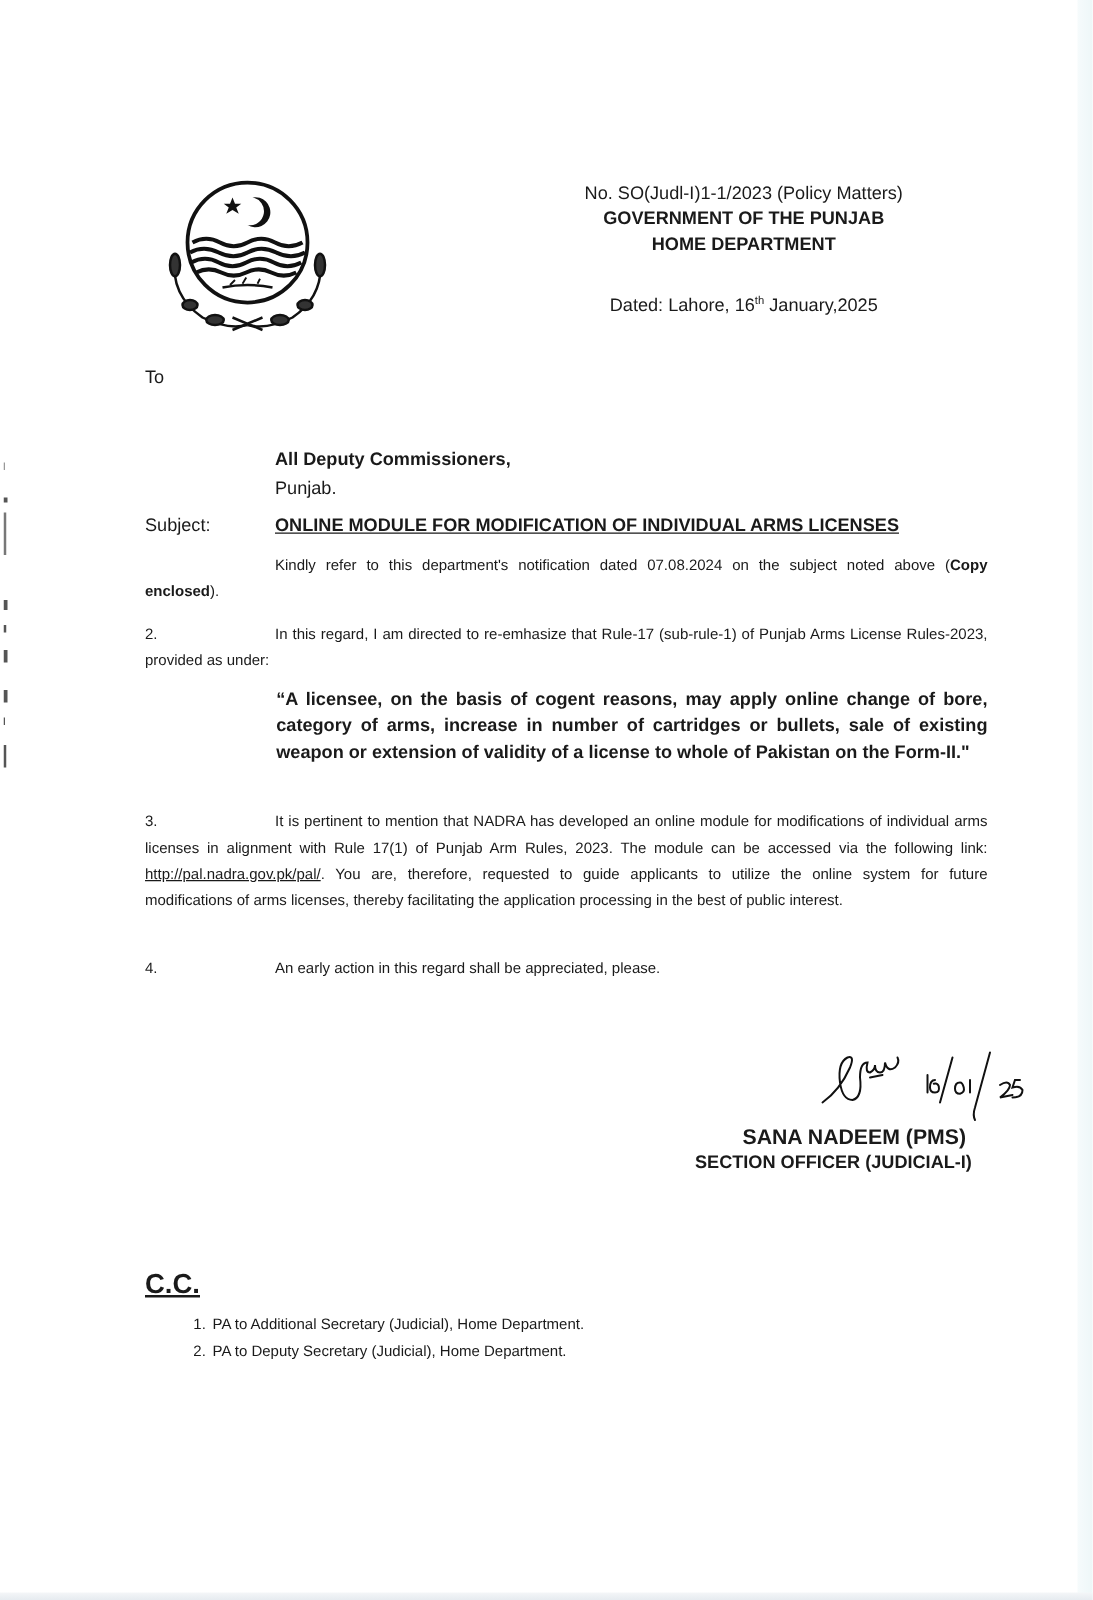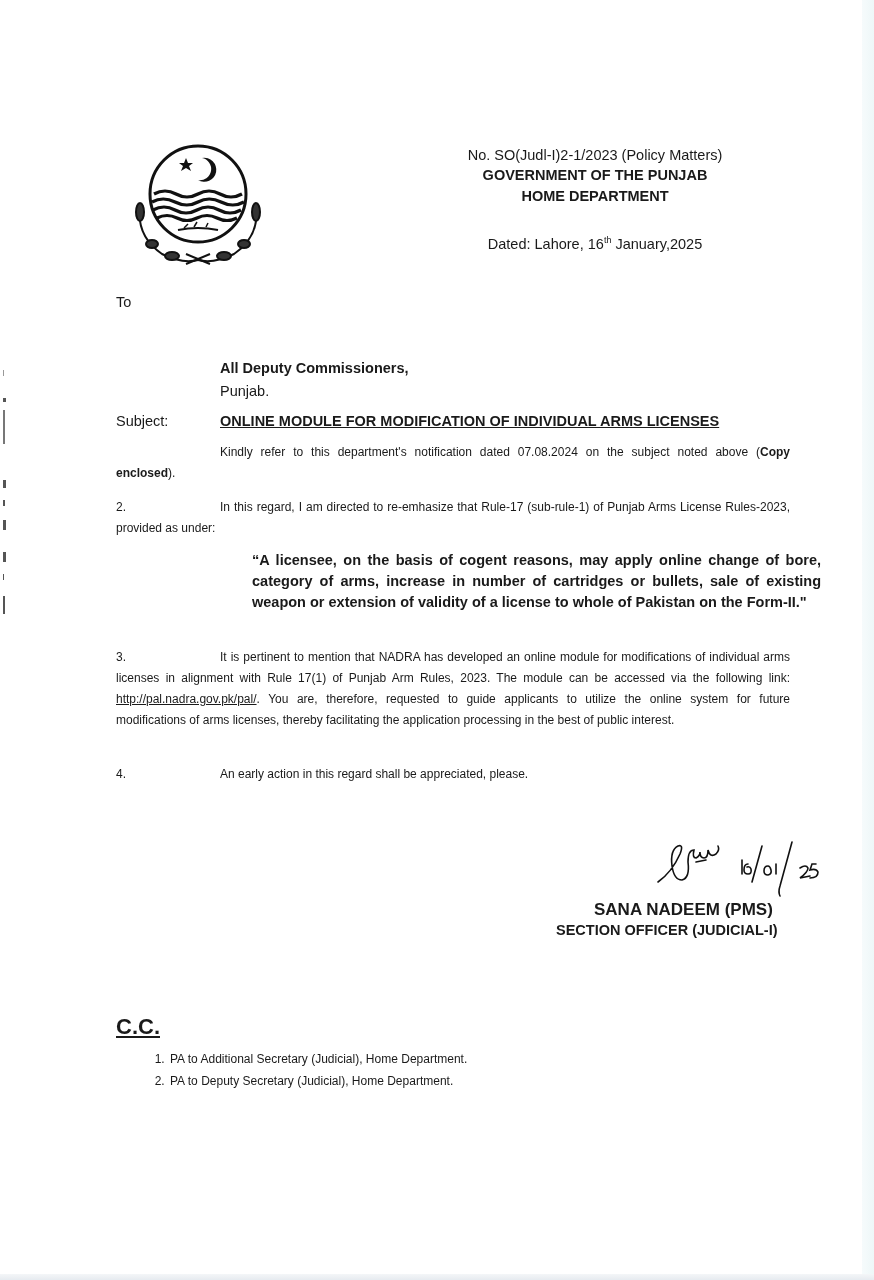--- a/index.html
+++ b/index.html
@@ -73,37 +73,37 @@
     <ellipse cx="12" cy="76" rx="4" ry="9"></ellipse>
     <ellipse cx="128" cy="76" rx="4" ry="9"></ellipse>
     <ellipse cx="24" cy="108" rx="6" ry="4"></ellipse>
     <ellipse cx="116" cy="108" rx="6" ry="4"></ellipse>
     <ellipse cx="44" cy="120" rx="7" ry="4"></ellipse>
     <ellipse cx="96" cy="120" rx="7" ry="4"></ellipse>
   </g>
   <path d="M58 118 l24 10 M82 118 l-24 10" stroke="#111" stroke-width="2"></path>
 </svg>
 
-<div class="abs center" style="left:440px; top:146px; width:310px;">No. SO(Judl-I)2-1/2023 (Policy Matters)</div>
+<div class="abs center" style="left:440px; top:146px; width:310px;">No. SO(Judl-I)1-1/2023 (Policy Matters)</div>
 <div class="abs center bold" style="left:440px; top:166px; width:310px;">GOVERNMENT OF THE PUNJAB</div>
 <div class="abs center bold" style="left:440px; top:187px; width:310px;">HOME DEPARTMENT</div>
 <div class="abs center" style="left:440px; top:231px; width:310px;"><span>Dated: Lahore, 16</span><sup style="font-size:9px;">th</sup><span> January,2025</span></div>
 
 <div class="abs" style="left:116px; top:293px;">To</div>
 <div class="abs bold" style="left:220px; top:359px;">All Deputy Commissioners,</div>
 <div class="abs" style="left:220px; top:382px;">Punjab.</div>
 
 <div class="abs" style="left:116px; top:412px;">Subject:</div>
 <div class="abs bold u" style="left:220px; top:412px;">ONLINE MODULE FOR MODIFICATION OF INDIVIDUAL ARMS LICENSES</div>
 
 <div class="para" style="top:442px;"><span class="indent"></span><span>Kindly refer to this department's notification dated 07.08.2024 on the subject noted above (</span><b>Copy enclosed</b><span>).</span></div>
 
 <div class="para" style="top:497px;"><span class="indent">2.</span><span>In this regard, I am directed to re-emhasize that Rule-17 (sub-rule-1) of Punjab Arms License Rules-2023, provided as under:</span></div>
 
-<div class="quote" style="top:550px;margin-left:31px;">“A licensee, on the basis of cogent reasons, may apply online change of bore, category of arms, increase in number of cartridges or bullets, sale of existing weapon or extension of validity of a license to whole of Pakistan on the Form-II."</div>
+<div class="quote" style="top:550px;">“A licensee, on the basis of cogent reasons, may apply online change of bore, category of arms, increase in number of cartridges or bullets, sale of existing weapon or extension of validity of a license to whole of Pakistan on the Form-II."</div>
 
 <div class="para" style="top:647px;"><span class="indent">3.</span><span>It is pertinent to mention that NADRA has developed an online module for modifications of individual arms licenses in alignment with Rule 17(1) of Punjab Arm Rules, 2023. The module can be accessed via the following link: </span><span class="u">http://pal.nadra.gov.pk/pal/</span><span>. You are, therefore, requested to guide applicants to utilize the online system for future modifications of arms licenses, thereby facilitating the application processing in the best of public interest.</span></div>
 
 <div class="para" style="top:764px;"><span class="indent">4.</span><span>An early action in this regard shall be appreciated, please.</span></div>
 
 <svg class="sig-scribble" viewBox="0 0 190 70">
   <g fill="none" stroke="#111" stroke-width="1.6" stroke-linecap="round">
     <path d="M8 52 q14 -10 22 -28 q4 -10 -2 -8 q-8 4 -6 20 q2 14 10 14 q8 -2 6 -18 q0 -12 6 -12 q-2 8 2 8 q4 -2 4 -6 q0 6 4 6 q4 0 4 -8 q2 8 8 4 q4 -4 2 -8"></path>
     <path d="M46 32 l10 -2"></path>
     <path d="M92 30 l0 14 M98 34 q-4 0 -4 6 q0 4 4 4 q4 0 3 -5 q-1 -3 -4 -2"></path>

